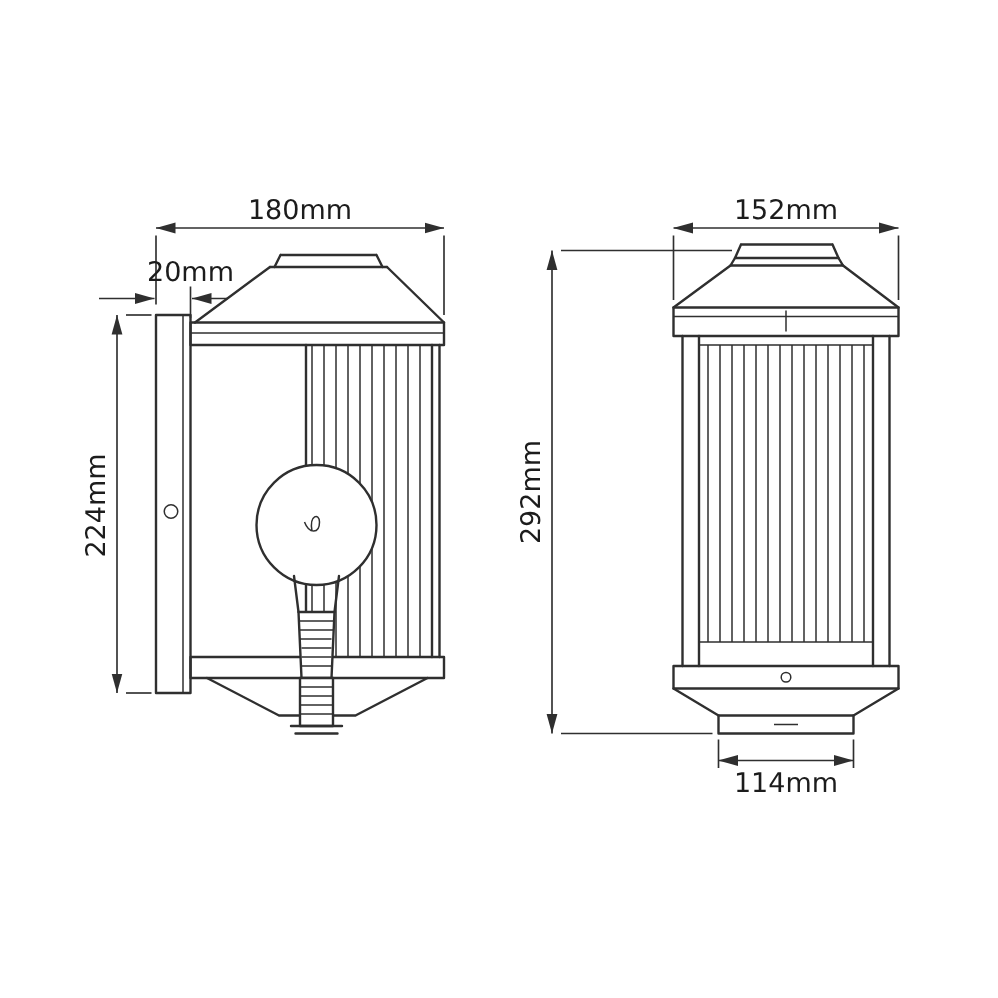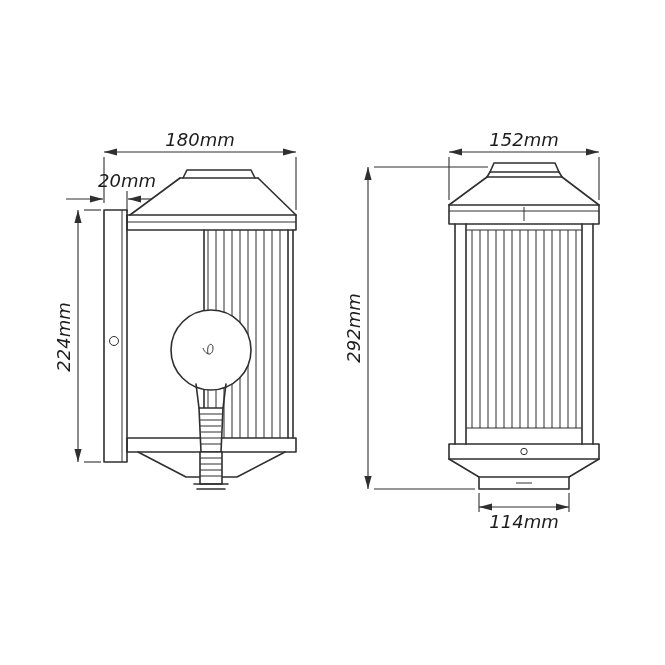--- a/index.html
+++ b/index.html
@@ -3,21 +3,20 @@
 <meta charset="utf-8">
 <style>
   html, body { margin: 0; padding: 0; background: #ffffff; }
   .stage {
     position: relative;
     width: 665px;
     height: 665px;
     background: #ffffff;
     font-family: "DejaVu Sans", "Liberation Sans", sans-serif;
     overflow: hidden;
-    font-style: italic;
   }
   svg { display: block; }
   .frame   { stroke: #2f2f2f; stroke-width: 1.6; fill: none; stroke-linejoin: round; stroke-linecap: round; }
   .thin    { stroke: #2f2f2f; stroke-width: 1;   fill: none; }
   .dim     { stroke: #2f2f2f; stroke-width: 1.1; fill: none; }
   .whitefill { fill: #ffffff; stroke: #2f2f2f; stroke-width: 1.6; stroke-linejoin: round; }
   .dimtext {
     font-family: "DejaVu Sans", "Liberation Sans", sans-serif;
     font-size: 18px;
     fill: #1c1c1c;

